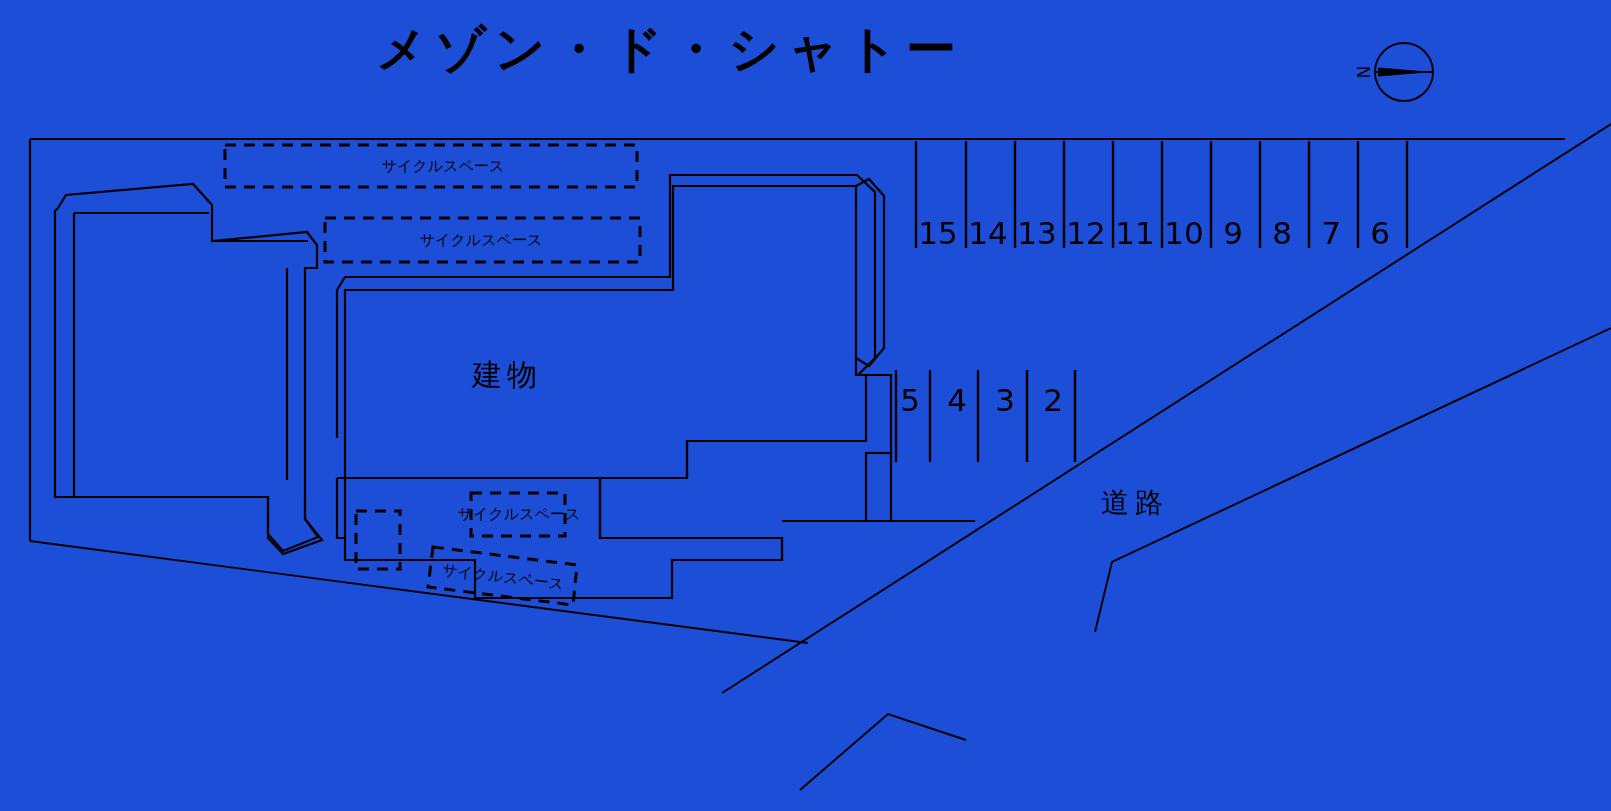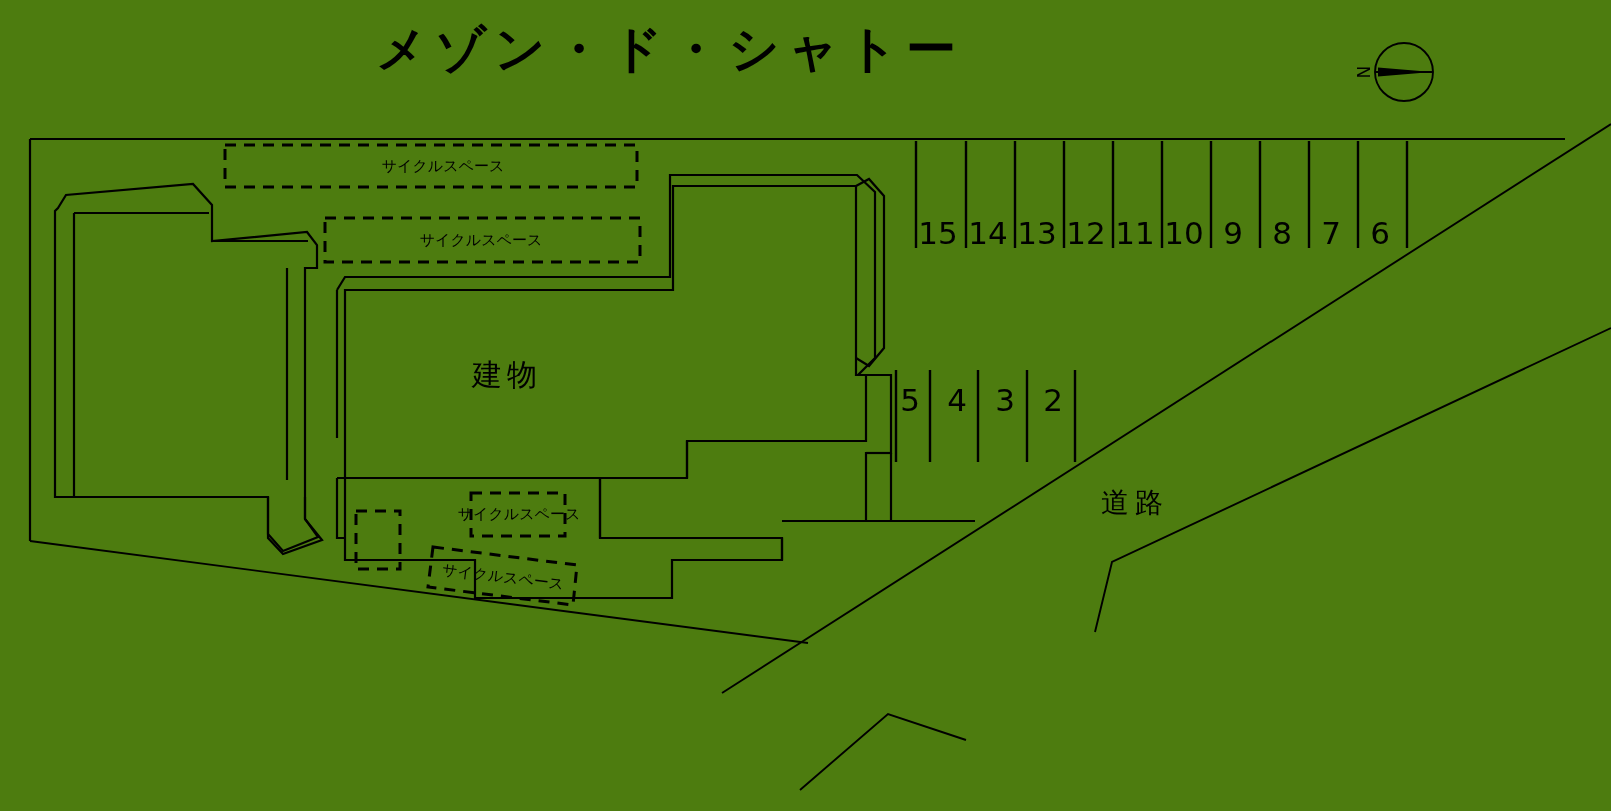--- a/index.html
+++ b/index.html
@@ -10,21 +10,21 @@
   body {
     width: 1611px;
     height: 811px;
     font-family: "Liberation Sans", sans-serif;
     overflow: hidden;
   }
   #page {
     position: relative;
     width: 1611px;
     height: 811px;
-    background: #4d7c0f;
+    background: #1d4ed8;
   }
   #plan-title {
     position: absolute;
     left: 0;
     top: 16px;
     width: 1340px;
     text-align: center;
     font-family: "DejaVu Sans", sans-serif;
     font-size: 50px;
     font-weight: bold;

